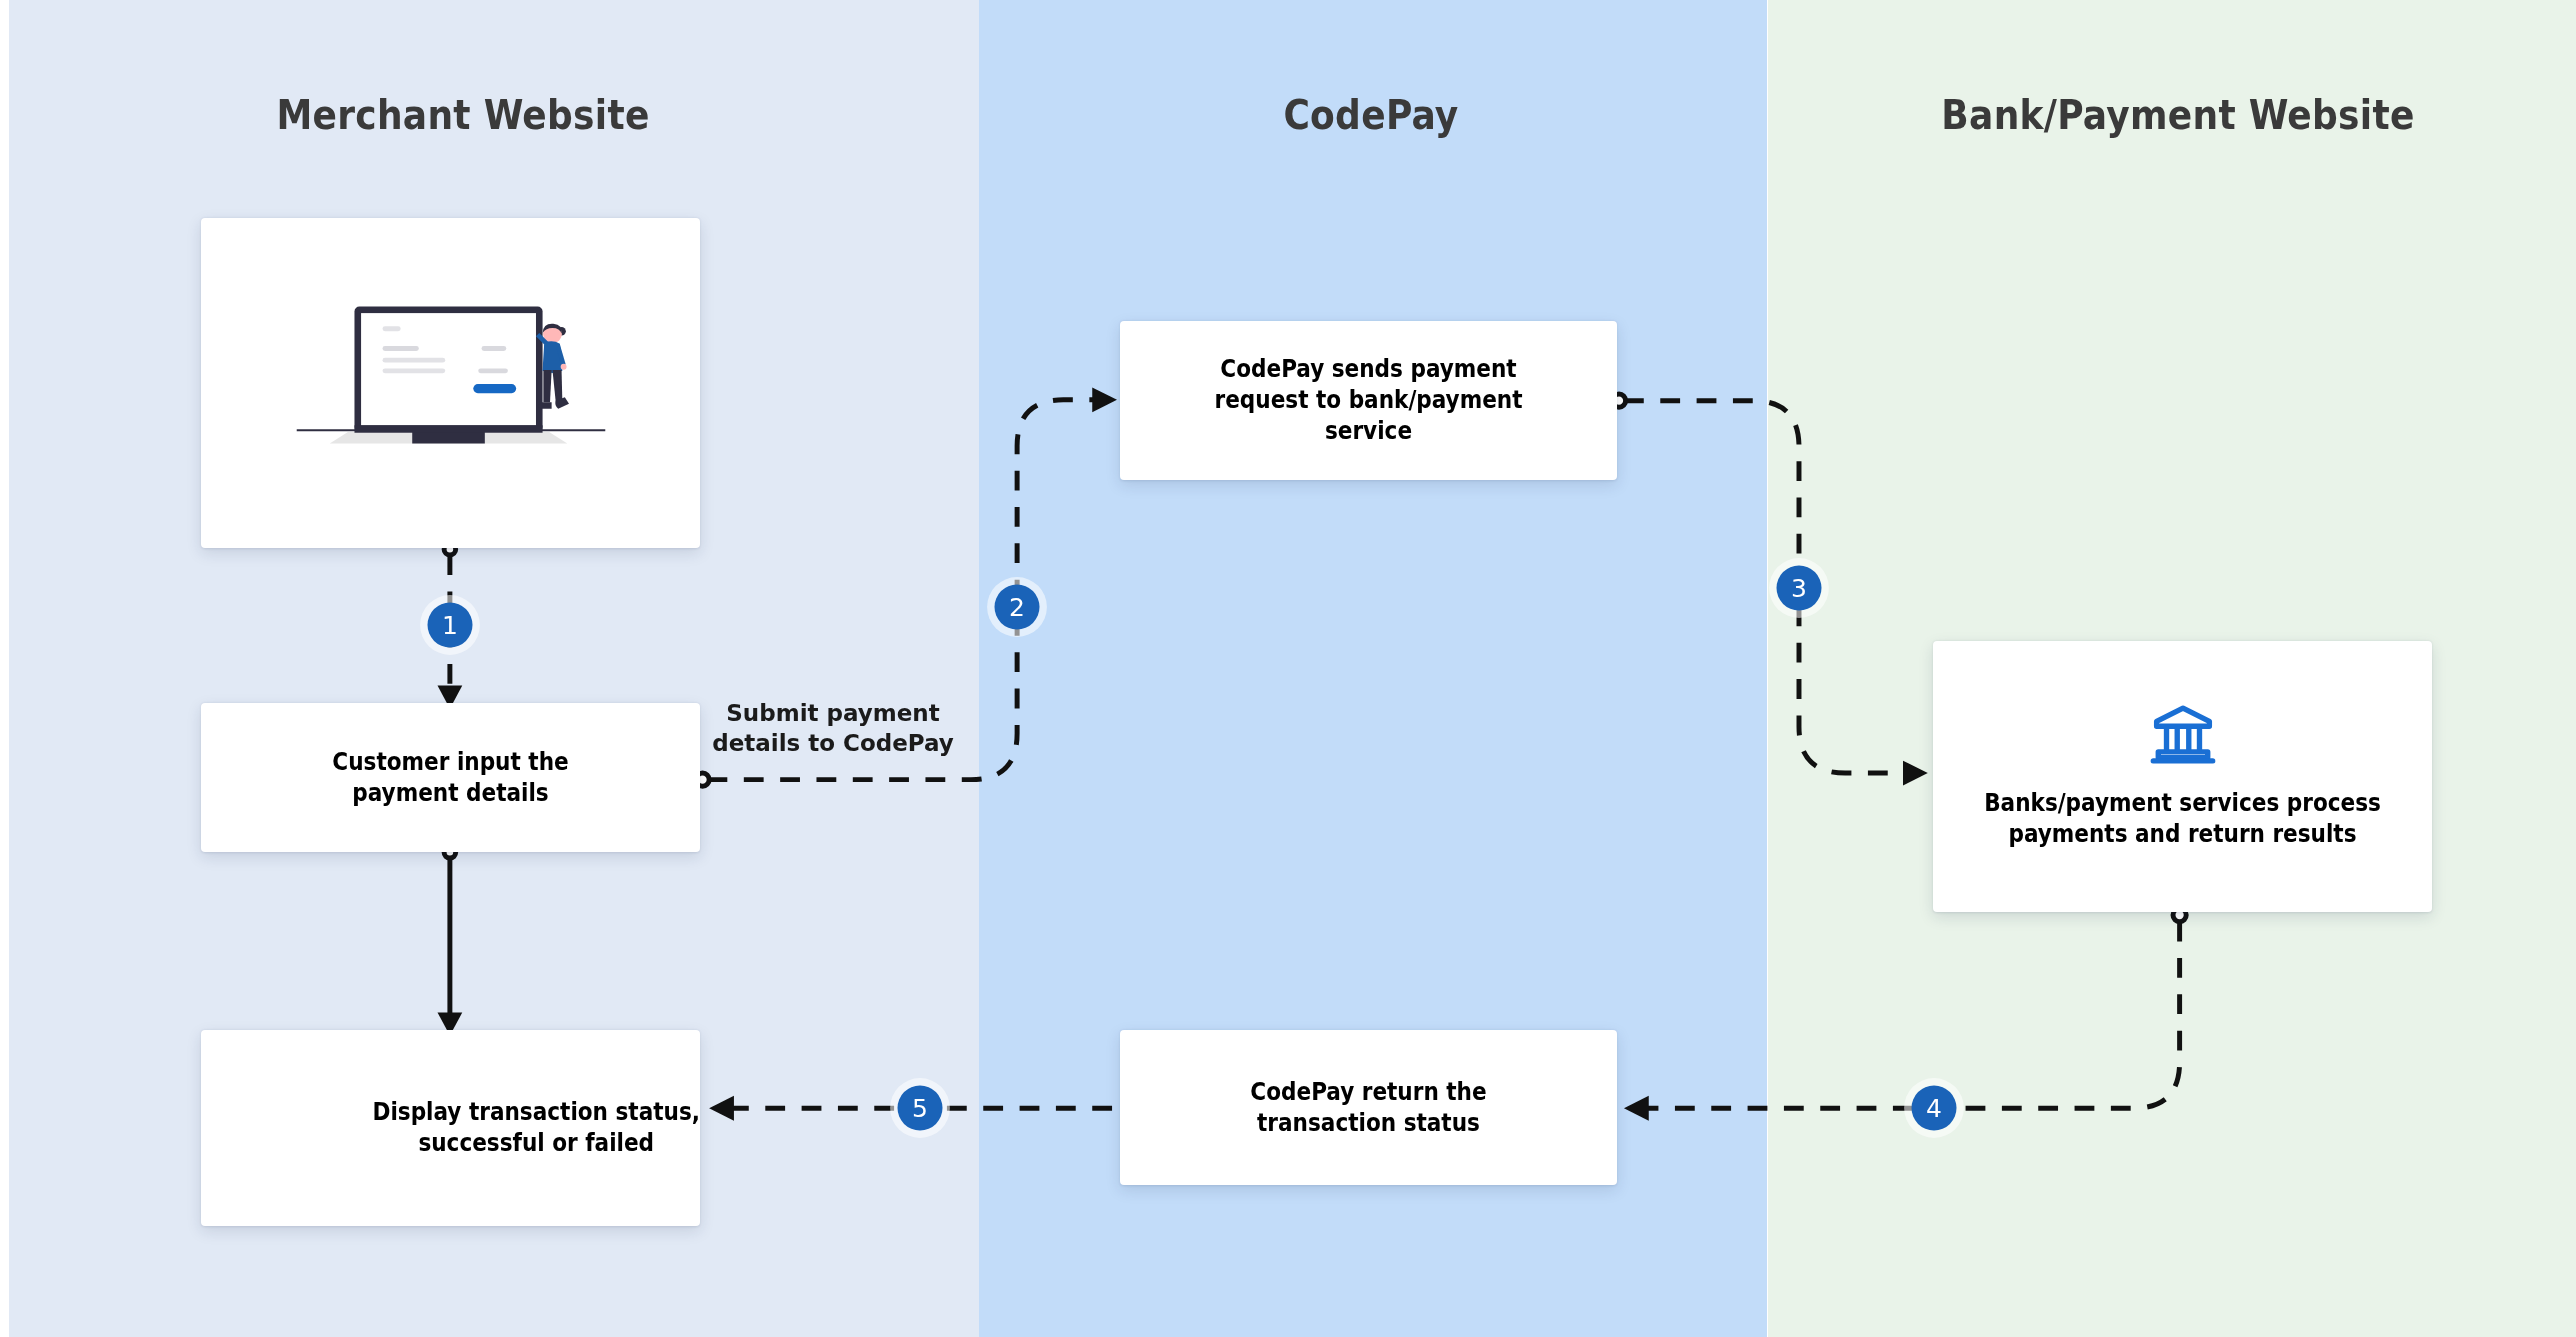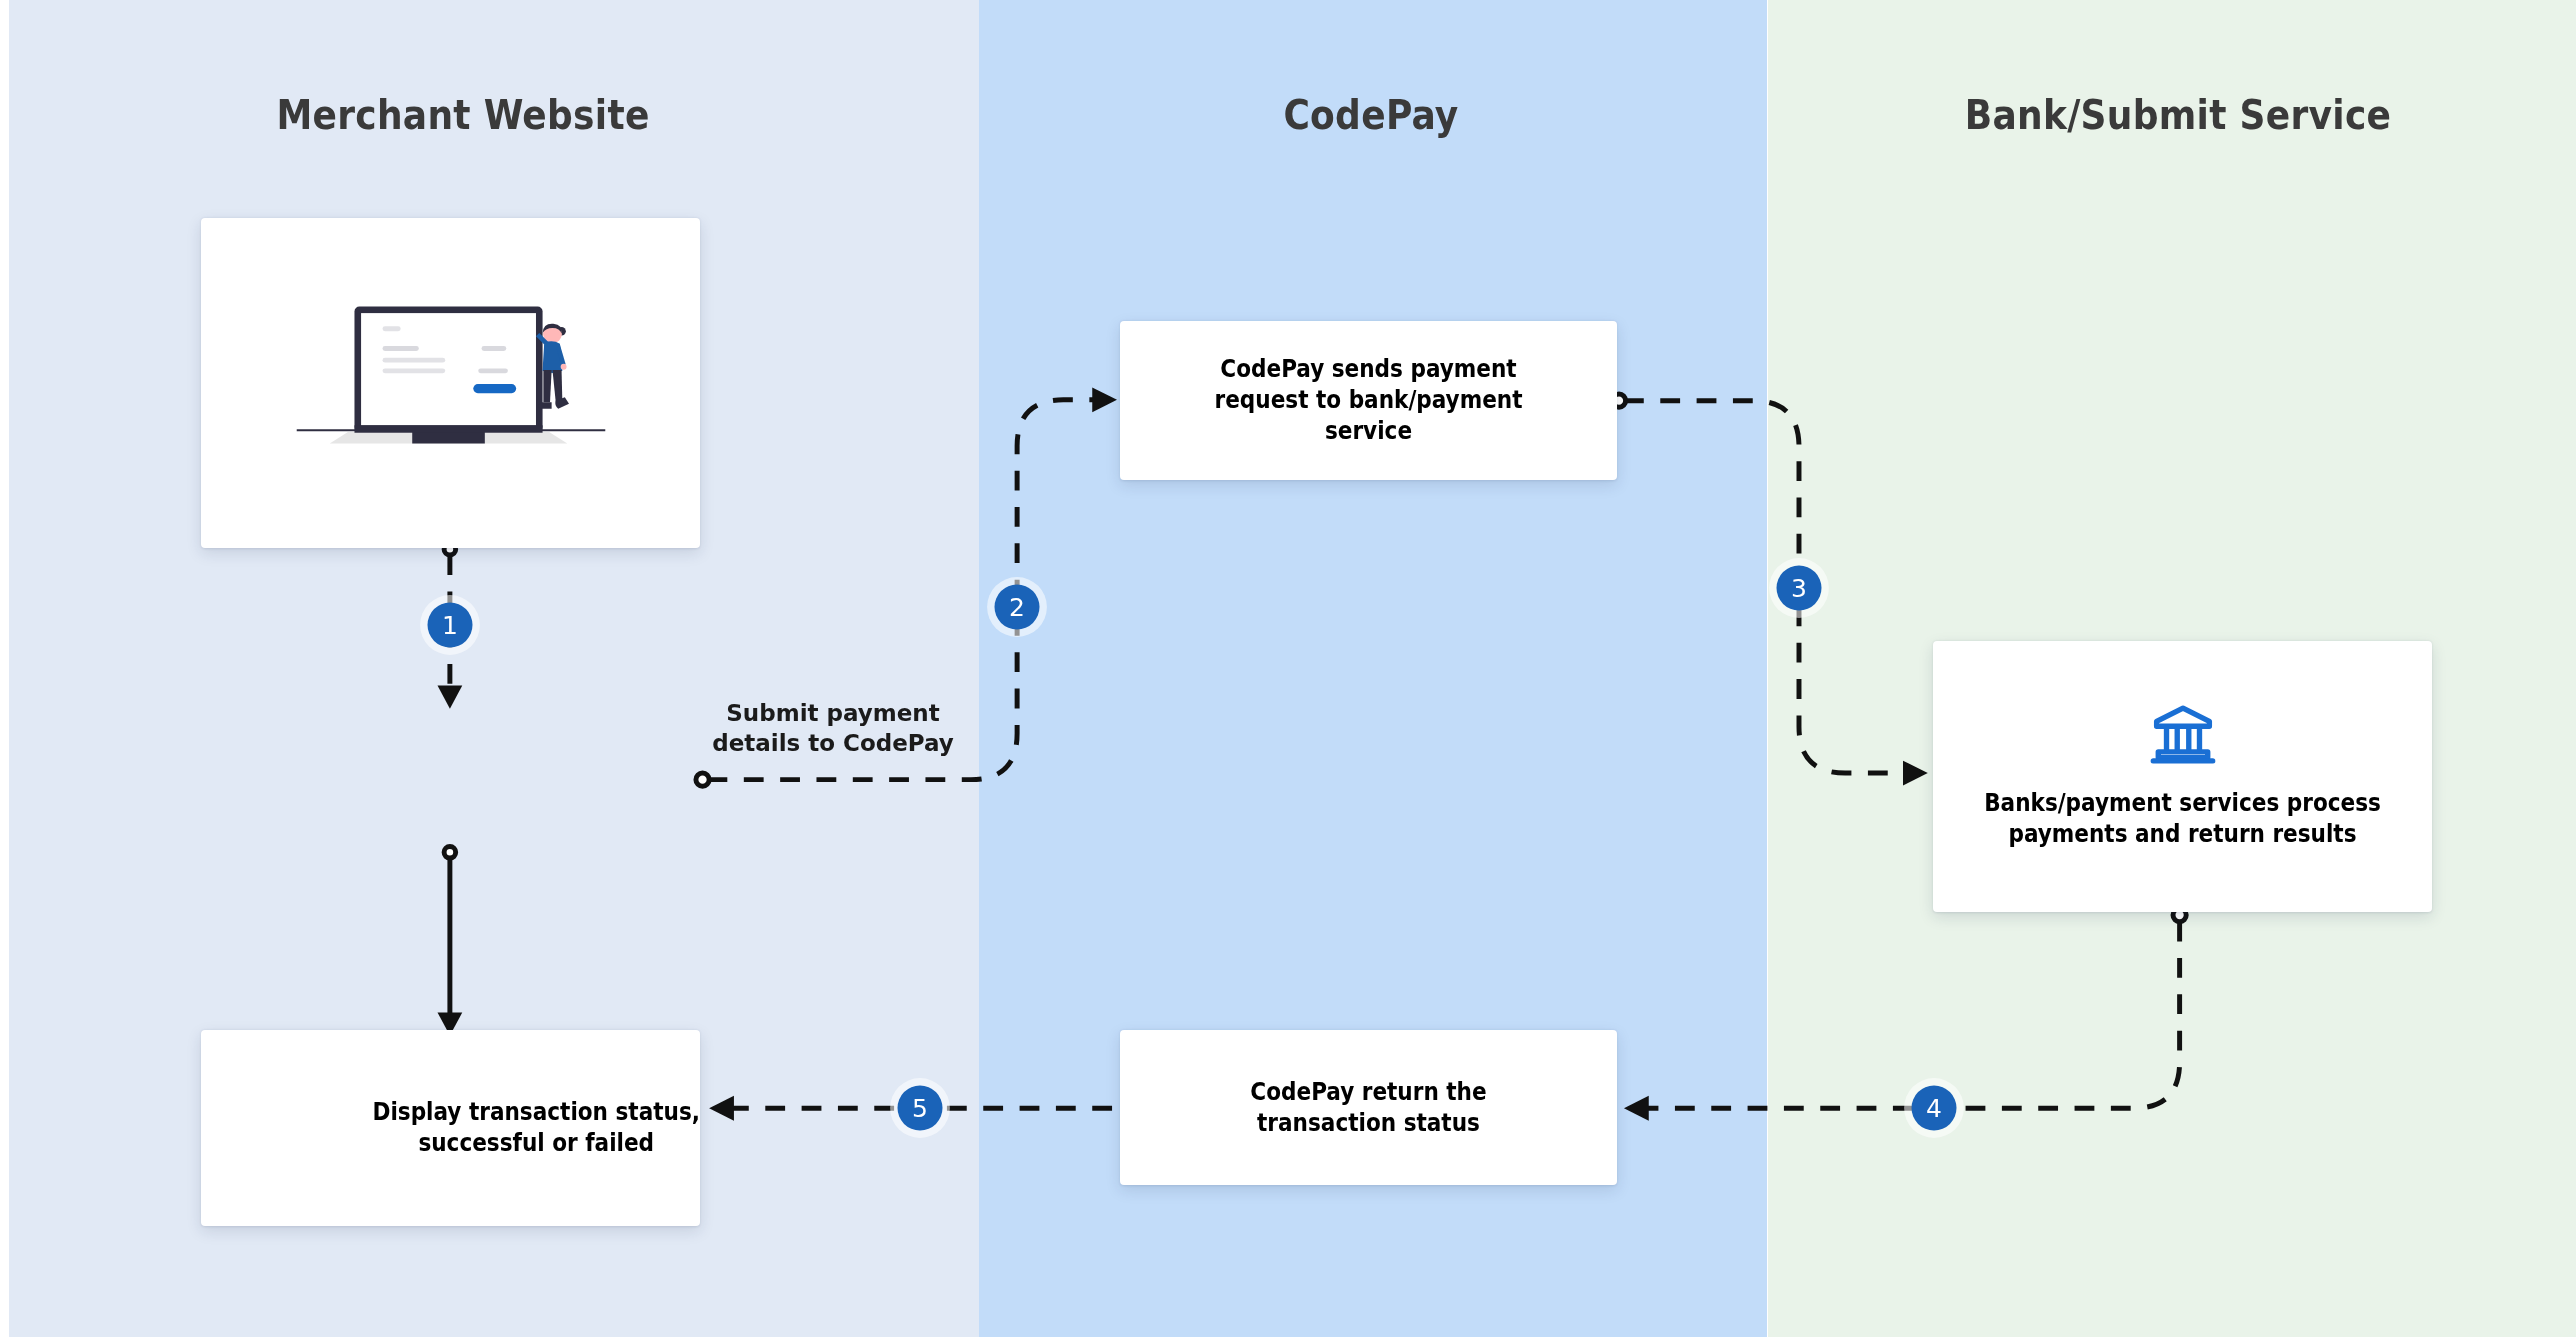--- a/index.html
+++ b/index.html
@@ -87,21 +87,21 @@
 <body>
 
 <div id="stage">
 
   <div class="lane" id="lane-merchant"></div>
   <div class="lane" id="lane-codepay"></div>
   <div class="lane" id="lane-bank"></div>
 
   <div class="lane-title" id="title-merchant">Merchant Website</div>
   <div class="lane-title" id="title-codepay">CodePay</div>
-  <div class="lane-title" id="title-bank">Bank/Submit Service</div>
+  <div class="lane-title" id="title-bank">Bank/Payment Website</div>
 
   <svg id="wires" viewBox="0 0 3120 1620">
 
     <g>
       <path class="dash" d="M534,672 L534,846"></path>
       <circle class="endcap" cx="534" cy="665" r="7"></circle>
       <path class="arrowfill" d="M534,858 L519,830 L549,830 Z"></path>
     </g>
 
     <g>
@@ -184,20 +184,24 @@
           <path d="M11,57 L21,57 L19,96 L11,96 Z" fill="#2f2e41"></path>
           <path d="M22,57 L33,57 L34,96 L26,96 Z" fill="#2f2e41"></path>
 
           <path d="M8,96 L21,96 L21,104 L6,104 Q4,99 8,96 Z" fill="#2f2e41"></path>
           <path d="M26,94 L37,90 L42,98 L29,104 Q24,100 26,94 Z" fill="#2f2e41"></path>
         </g>
       </svg>
     </div>
   </div>
 
+  <div class="card" id="node-input">
+    <div class="card-text">Customer input the
+payment details</div>
+  </div>
 
   <div class="card" id="node-status">
     <div class="card-text">Display transaction status,
 successful or failed</div>
   </div>
 
   <div class="card" id="node-send">
     <div class="card-text">CodePay sends payment
 request to bank/payment
 service</div>

